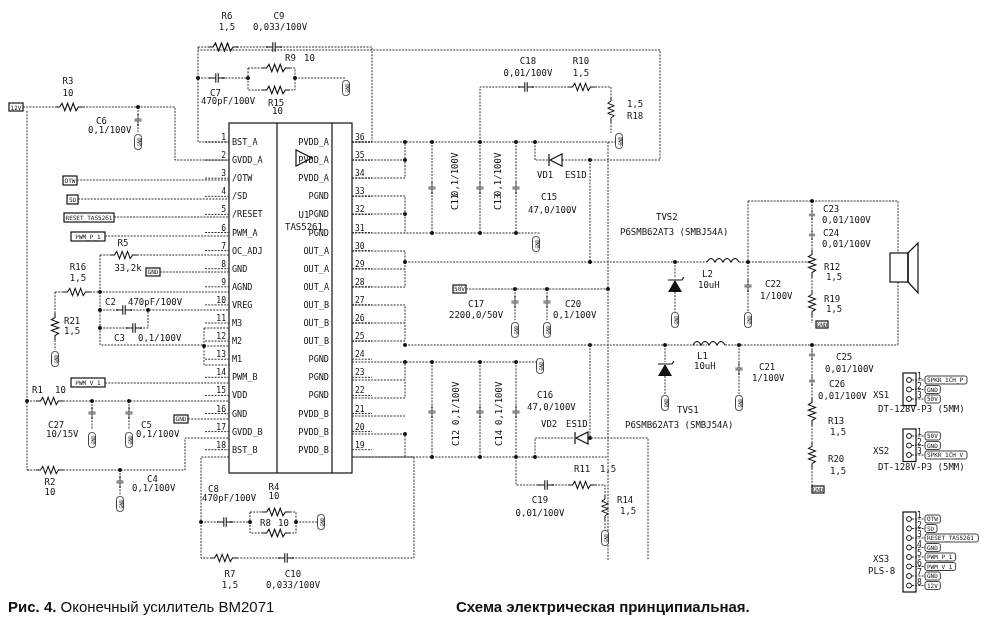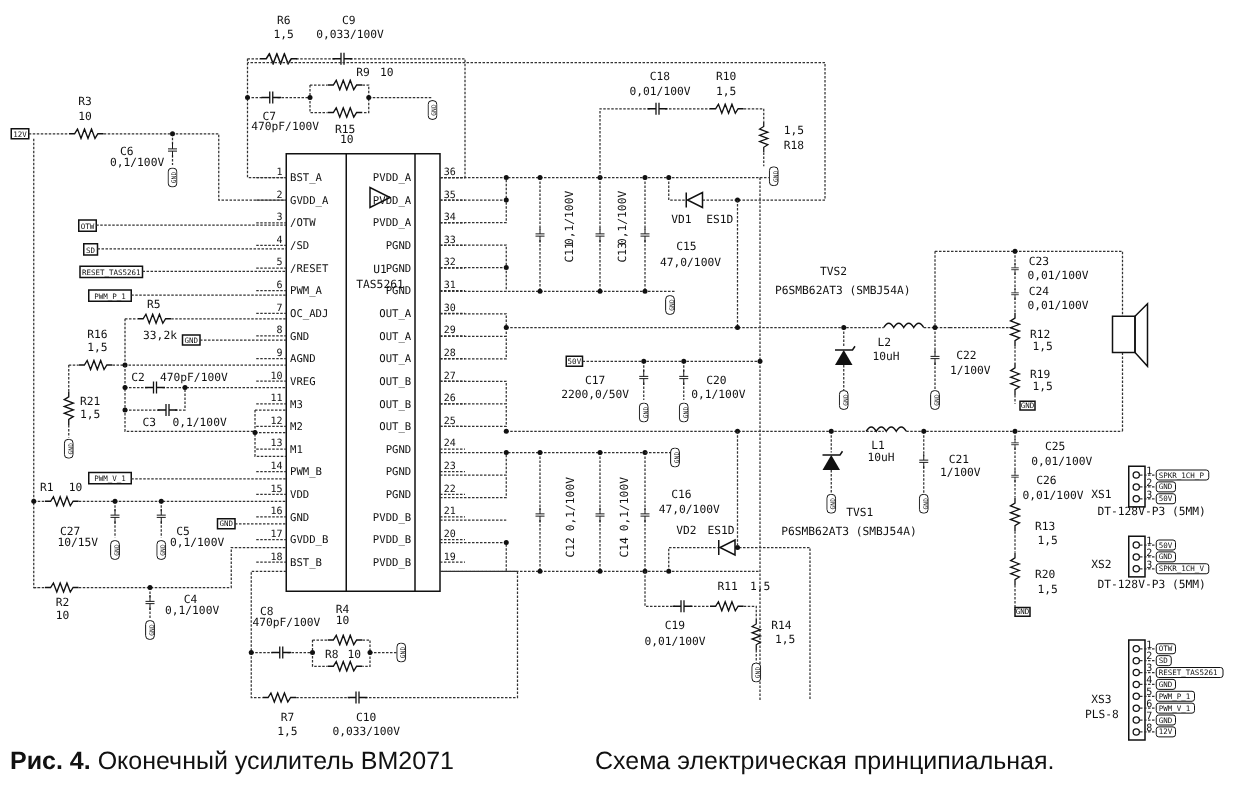--- a/index.html
+++ b/index.html
@@ -6,21 +6,21 @@
   body{width:1000px;height:633px;overflow:hidden;position:relative;font-family:"DejaVu Sans Mono",monospace;}
   #schem{position:absolute;left:0;top:0;}
   svg text{font-family:"DejaVu Sans Mono",monospace;fill:#111;}
   .w{stroke:#333;stroke-width:1;fill:none;stroke-dasharray:2 1.2;}
   .s{stroke:#111;stroke-width:1.2;fill:none;}
   .dot{fill:#111;}
   .lbl{font-size:9px;}
   .pin{font-size:8.5px;}
   .pn{font-size:8px;}
   .tag{font-size:6px;}
-  .caption{position:absolute;top:598px;font-family:"Liberation Sans",sans-serif;font-size:20px;color:#111;}
+  .caption{position:absolute;top:598px;font-family:"Liberation Sans",sans-serif;font-size:15px;color:#111;}
   .caption b{font-weight:bold;}
 </style>
 </head>
 <body>
 
 <svg id="schem" width="1000" height="600" viewBox="0 0 1000 600" xmlns="http://www.w3.org/2000/svg">
   <defs>
     <symbol id="res-h" viewBox="0 0 30 10">
         <polyline points="0,5 5,5 7.5,1 10.5,9 13.5,1 16.5,9 19.5,1 22.5,9 25,5 30,5" fill="none" stroke="#111" stroke-width="1.2"></polyline>
       </symbol>
@@ -590,13 +590,13 @@
         <text x="873" y="562" class="lbl">XS3</text>
         <text x="868" y="574" class="lbl">PLS-8</text>
       </g>
     </g>
 </svg>
 
 <div class="caption" style="left:8px;">
   <b>Рис. 4.</b>
   <span>Оконечный усилитель BM2071</span>
 </div>
-<div class="caption" style="left:476px;">Схема электрическая принципиальная.</div>
+<div class="caption" style="left:456px;font-weight:bold;">Схема электрическая принципиальная.</div>
 
 </body></html>

